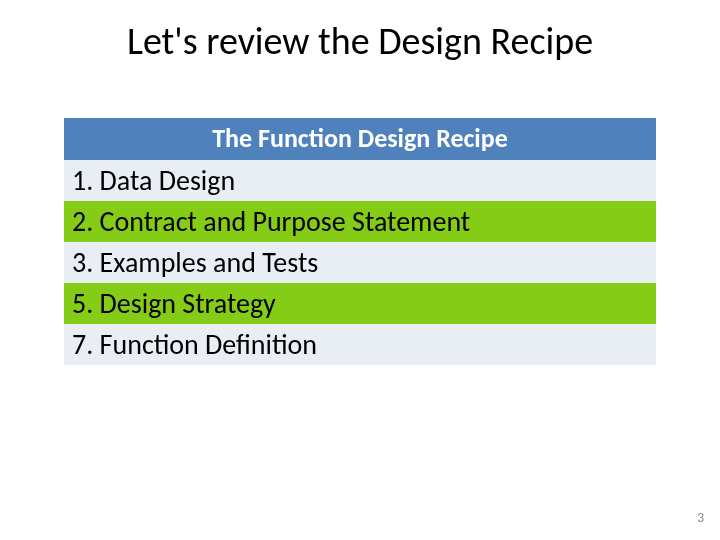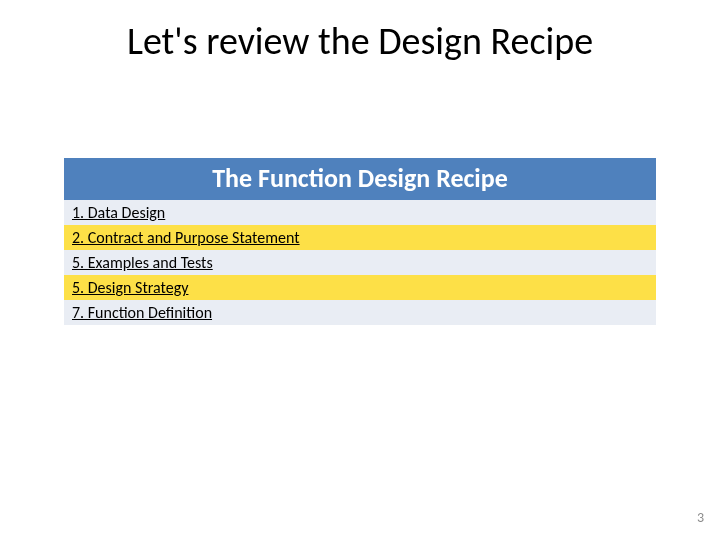--- a/index.html
+++ b/index.html
@@ -24,43 +24,41 @@
     text-align: center;
     padding-top: 18px;
     letter-spacing: 0px;
     color: #000;
   }
   .table-wrap {
     position: absolute;
     left: 64px;
     top: 118px;
     width: 592px;
-    margin-top: 40px;
   }
   .table {
     width: 100%;
     border-collapse: collapse;
   }
   .table-header {
     background: #4f81bd;
     color: #ffffff;
     font-weight: 700;
     font-size: 26px;
     text-align: center;
     padding: 4px 8px 6px 8px;
   }
   .table-row td {
-    font-size: 16px;
+    font-size: 28px;
     padding: 3px 8px 3px 8px;
     text-align: left;
     color: #000;
-    text-decoration: underline;
   }
   .row-odd { background: #e9edf4; }
-  .row-even { background: #fde047; }
+  .row-even { background: #84cc16; }
   .page-number {
     position: absolute;
     right: 16px;
     bottom: 14px;
     font-size: 14px;
     color: #8b8b8b;
   }
 </style>
 </head>
 <body>
@@ -75,21 +73,21 @@
           <tr>
         <td class="table-header">The Function Design Recipe</td>
       </tr>
       <tr class="table-row row-odd">
         <td>1. Data Design</td>
       </tr>
       <tr class="table-row row-even">
         <td>2. Contract and Purpose Statement</td>
       </tr>
       <tr class="table-row row-odd">
-        <td>5. Examples and Tests</td>
+        <td>3. Examples and Tests</td>
       </tr>
       <tr class="table-row row-even">
         <td>5. Design Strategy</td>
       </tr>
       <tr class="table-row row-odd">
         <td>7. Function Definition</td>
       </tr>
     </tbody>
       </table>
   </div>

